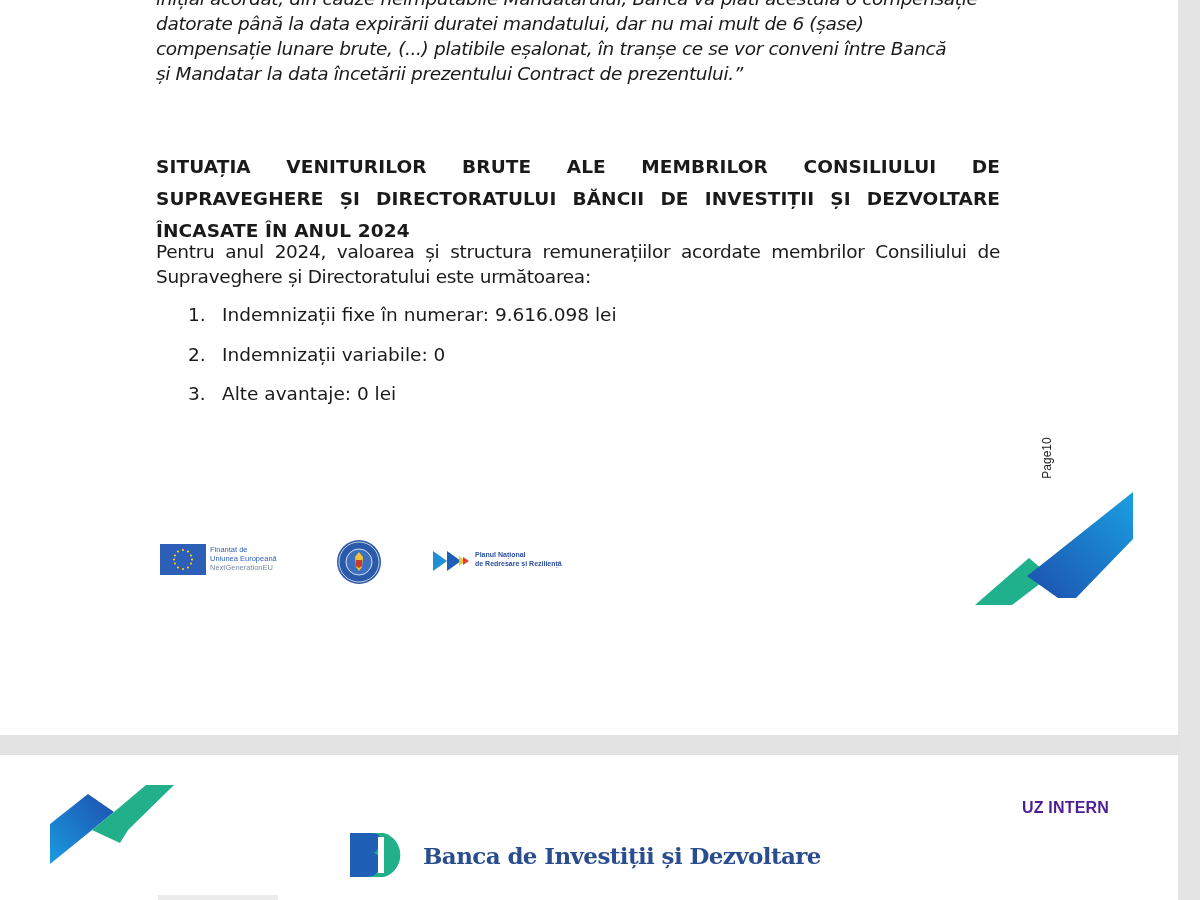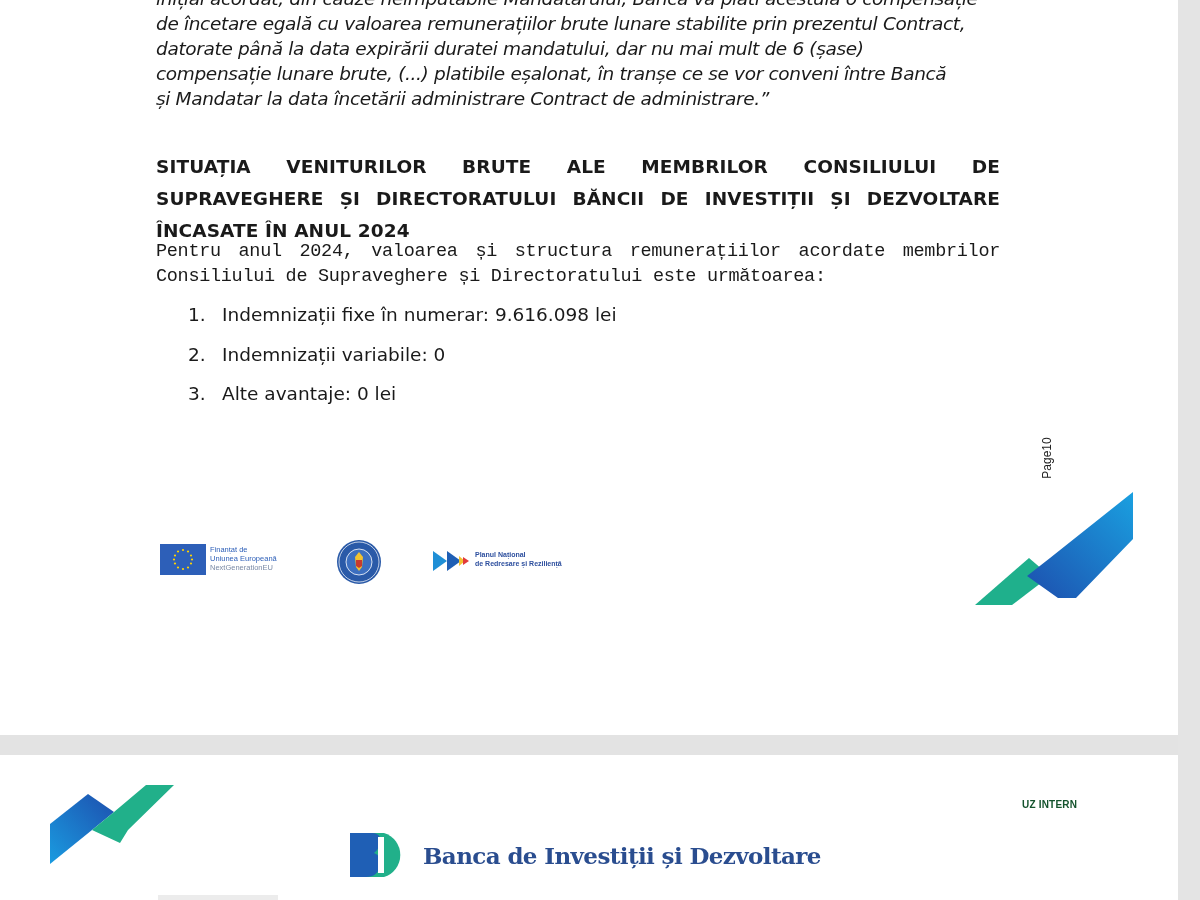--- a/index.html
+++ b/index.html
@@ -33,21 +33,20 @@
     position:absolute; left:156px; top:161px; width:844px;
     font-weight:bold; font-size:18.5px; line-height:32px;
     text-align:justify; text-align-last:left;
     letter-spacing:0.1px;
   }
   .intro {
     position:absolute; left:156px; top:249px; width:844px;
     font-size:18.5px; line-height:25px;
     text-align:justify; text-align-last:left;
     letter-spacing:-0.3px;
-    font-family:Liberation Mono, monospace;
   }
   .items {
     position:absolute; left:188px; top:313px; margin:0; padding:0; list-style:none;
     font-size:18.5px;
   }
   .items li { height:39.5px; line-height:24px; display:flex; }
   .items .num { width:34px; }
   .page-label {
     position:absolute; left:1040px; top:445px; width:20px; height:50px;
   }
@@ -69,42 +68,41 @@
     position:absolute; left:337px; top:540px; width:44px; height:44px; border-radius:50%;
     background:#2a5aa8;
   }
   .pnrr-mark { position:absolute; left:433px; top:550px; }
   .pnrr-text {
     position:absolute; left:475px; top:551px; font-family:"Liberation Sans", sans-serif;
     font-size:7px; line-height:8.5px; color:#2d4f9e; font-weight:bold;
   }
   .uz-intern {
     position:absolute; left:1022px; top:799px;
-    font-family:"Liberation Sans", sans-serif; font-size:10px; font-weight:bold;
-    color:#14532d; letter-spacing:0.2px;
+    font-family:"Liberation Sans", sans-serif; font-size:16px; font-weight:bold;
+    color:#4c1d95; letter-spacing:0.2px;
   }
   .bank-name {
     position:absolute; left:423px; top:840px;
     font-family:"DejaVu Serif", serif; font-weight:bold; font-size:23px;
     color:#2a4d8f; letter-spacing:-0.6px;
   }
   .faint-text {
     position:absolute; left:158px; top:895px; width:120px; height:6px; background:#ececec;
   }
 </style>
 </head>
 <body>
 
 <div class="page1">
   <div class="quote" style="top:-4px;">
     <p>inițial acordat, din cauze neimputabile Mandatarului, Banca va plăti acestuia o compensație</p>
-    <p>de încetare egală cu valoarea remunerațiilor brute lunare stabilite prin prezentul Contract,</p>
     <p>datorate până la data expirării duratei mandatului, dar nu mai mult de 6 (șase)</p>
     <p>compensație lunare brute, (...) platibile eșalonat, în tranșe ce se vor conveni între Bancă</p>
-    <p>și  Mandatar la data încetării administrare Contract de administrare.”</p>
+    <p>și  Mandatar la data încetării prezentului Contract de prezentului.”</p>
   </div>
 
   <div class="heading">SITUAȚIA VENITURILOR BRUTE ALE MEMBRILOR CONSILIULUI DE SUPRAVEGHERE ȘI DIRECTORATULUI BĂNCII DE INVESTIȚII ȘI DEZVOLTARE ÎNCASATE ÎN ANUL 2024</div>
 
   <div class="intro">Pentru anul 2024, valoarea și structura remunerațiilor acordate membrilor Consiliului de Supraveghere și Directoratului este următoarea:</div>
 
   <ul class="items">
     <li>
       <span class="num">1.</span>
       <span>Indemnizații fixe în numerar: 9.616.098 lei</span>

